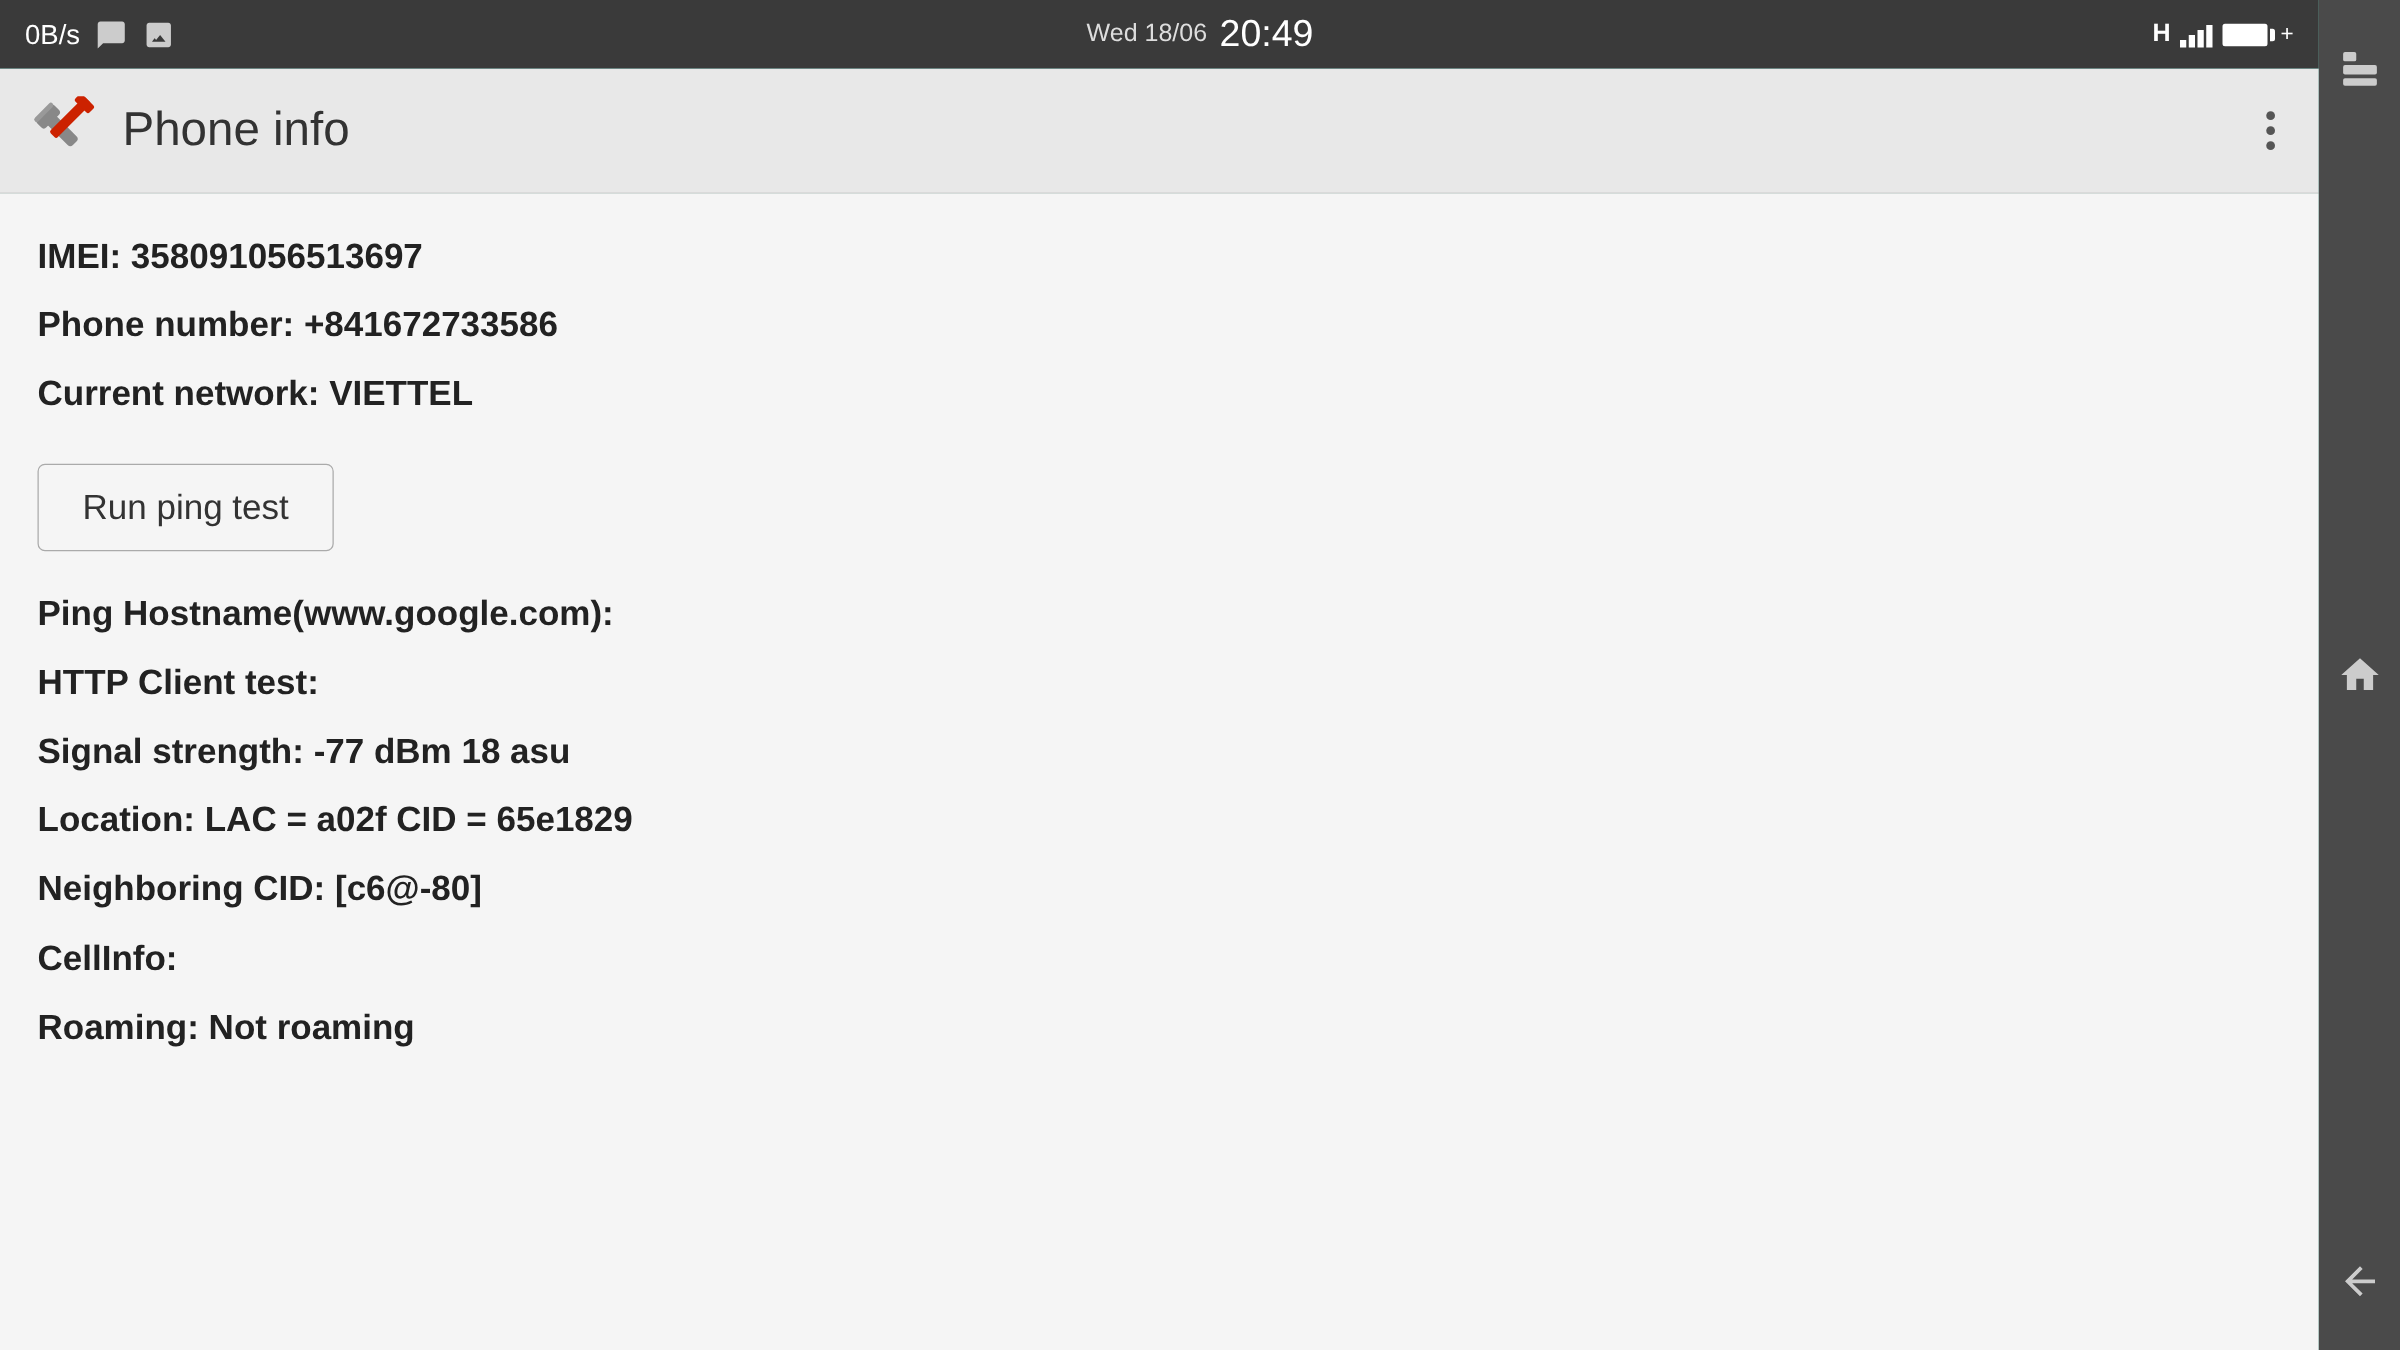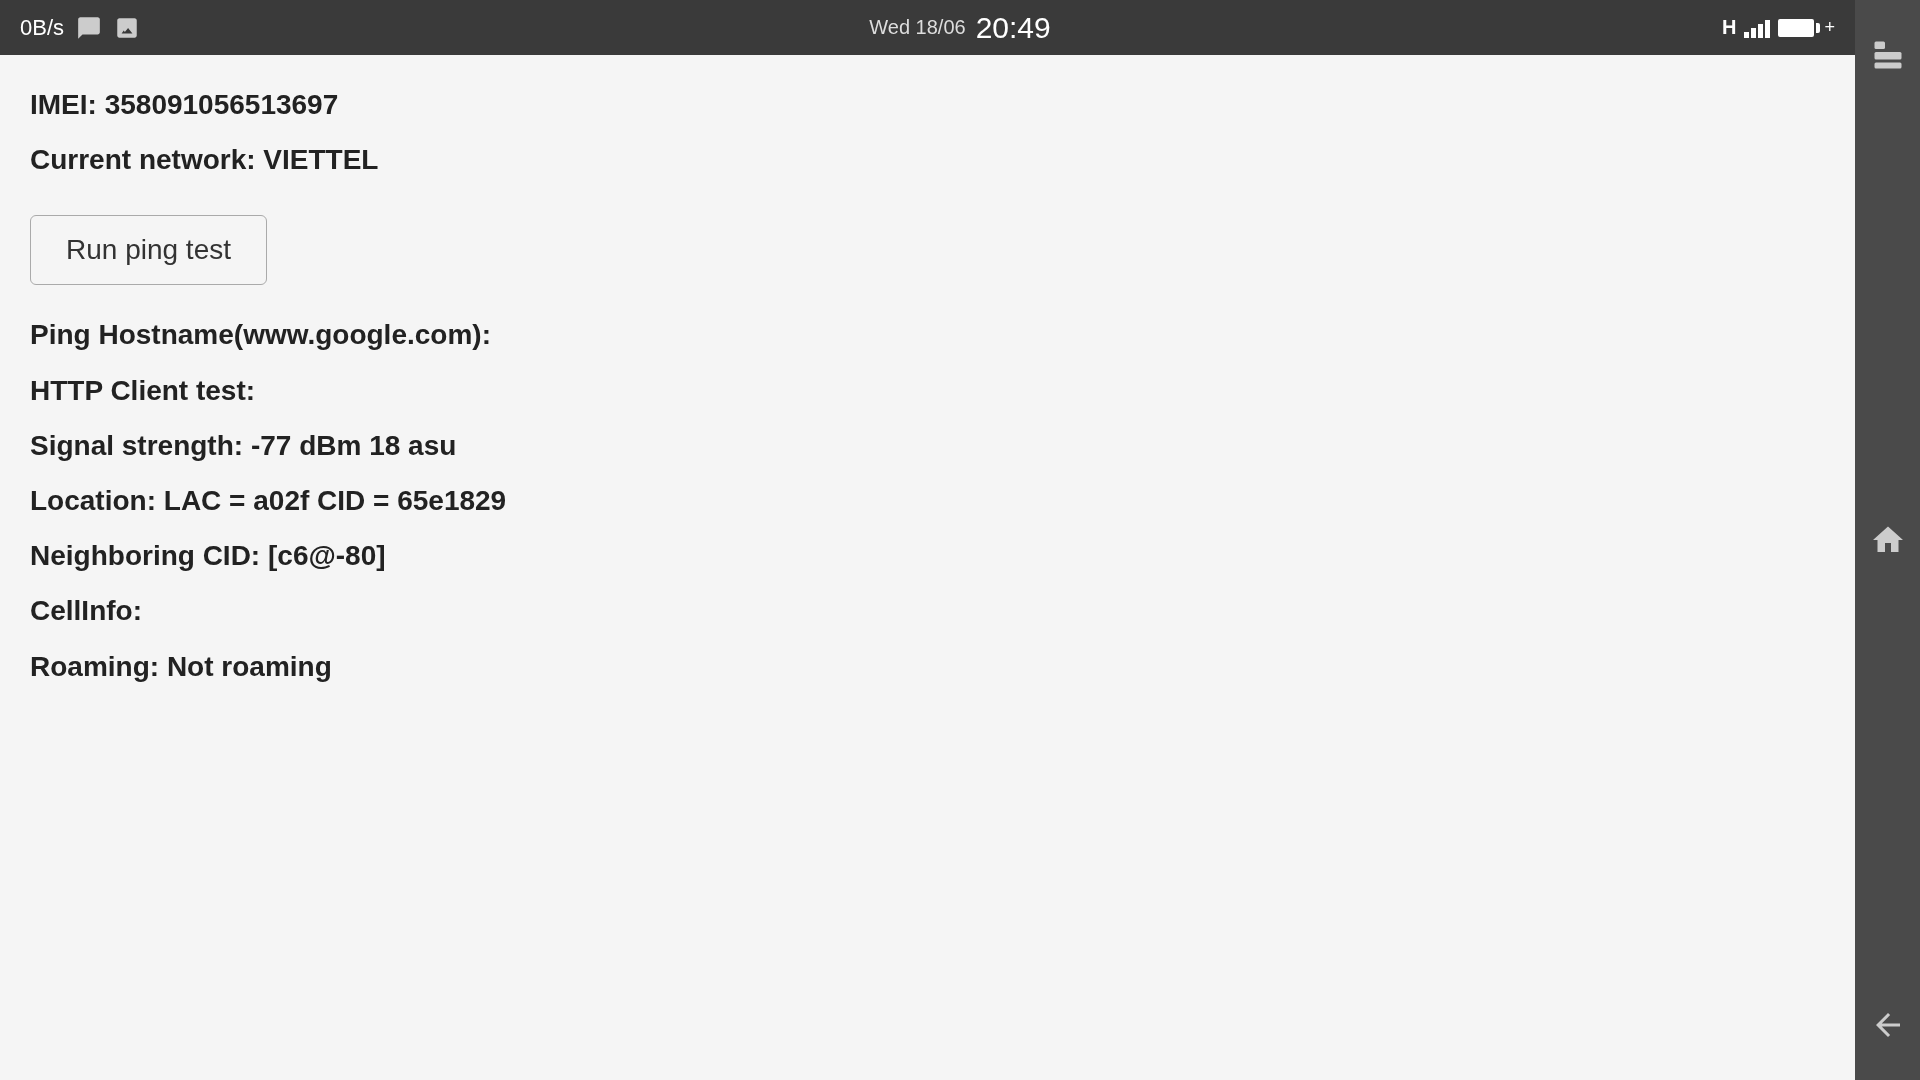--- a/index.html
+++ b/index.html
@@ -255,28 +255,56 @@
       </div>
 
       <div class="battery-icon">
         <div class="battery-body"></div>
         <div class="battery-tip"></div>
         <span class="battery-plus">+</span>
       </div>
     </div>
   </div>
 
+  <div class="app-bar">
+    <div class="app-bar-icon">
+
+      <svg width="55" height="55" viewBox="0 0 55 55">
+
+        <g transform="rotate(-45, 27, 27)">
+          <rect x="20" y="5" width="10" height="35" rx="3" fill="#888"></rect>
+          <rect x="15" y="5" width="20" height="10" rx="3" fill="#888"></rect>
+          <rect x="15" y="3" width="20" height="4" rx="2" fill="#999"></rect>
+        </g>
+
+        <g transform="rotate(45, 27, 27) translate(-5, -5)">
+          <rect x="24" y="2" width="8" height="40" rx="2" fill="#cc2200"></rect>
+          <rect x="20" y="2" width="16" height="8" rx="2" fill="#cc2200"></rect>
+        </g>
+      </svg>
+    </div>
+    <span class="app-bar-title">Phone info</span>
+    <div class="more-menu-btn">
+      <div class="more-dot"></div>
+      <div class="more-dot"></div>
+      <div class="more-dot"></div>
+    </div>
+  </div>
 
   <div class="content">
 
     <div class="info-row">
       <span class="label">IMEI:</span>
       <span class="value">358091056513697</span>
     </div>
 
+    <div class="info-row">
+      <span class="label">Phone number:</span>
+      <span class="value">+841672733586</span>
+    </div>
 
     <div class="info-row">
       <span class="label">Current network:</span>
       <span class="value">VIETTEL</span>
     </div>
 
     <button class="ping-button">Run ping test</button>
 
 
     <div class="info-row">

